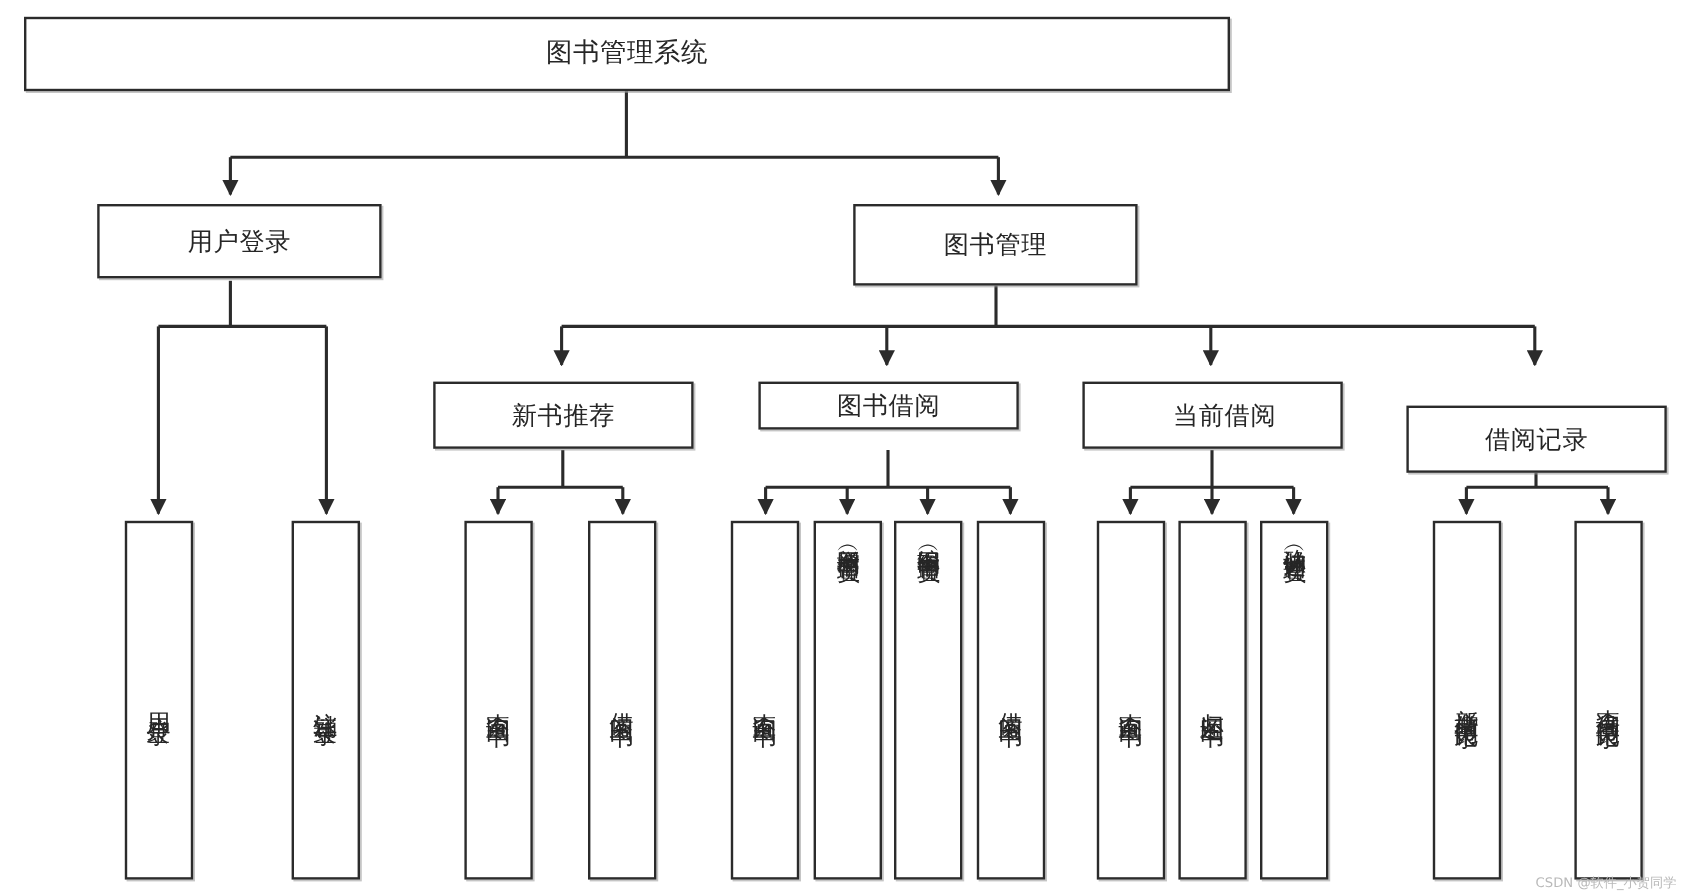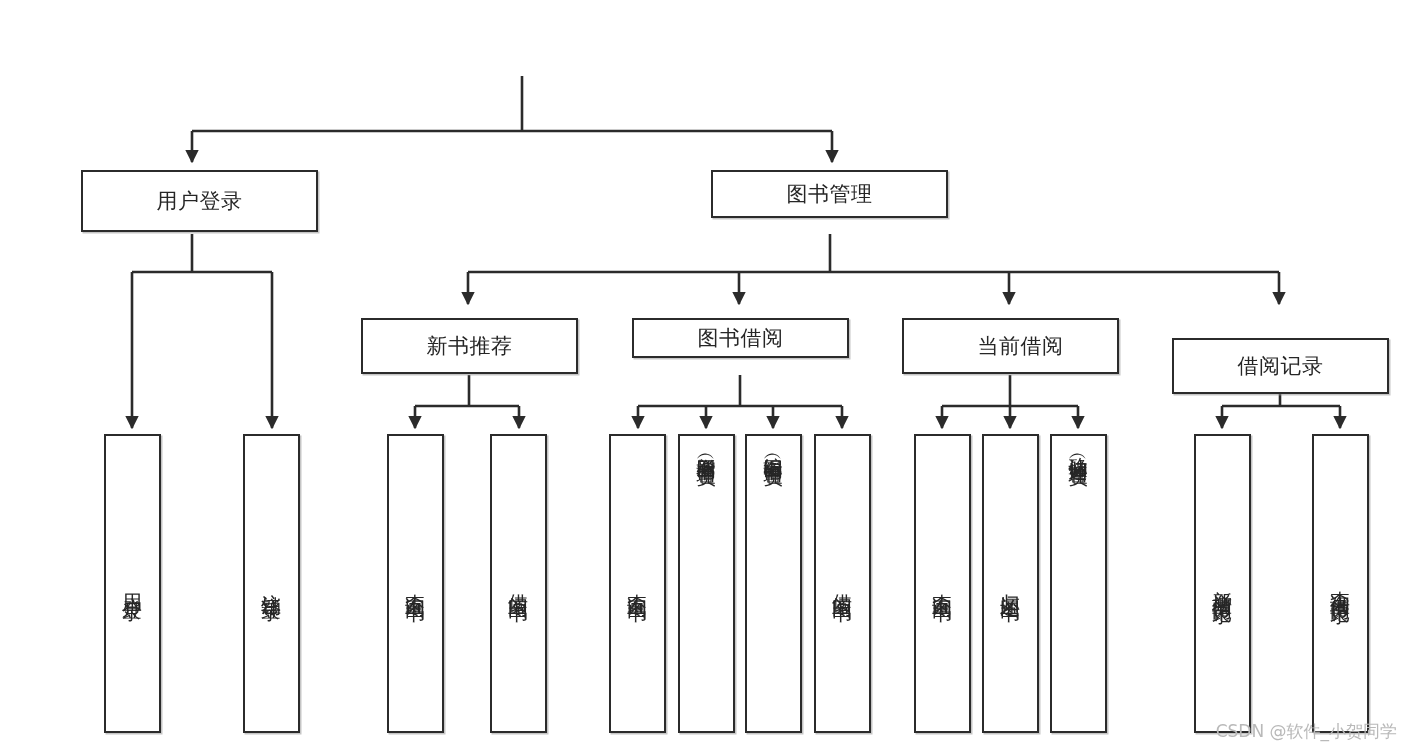--- a/index.html
+++ b/index.html
@@ -66,21 +66,21 @@
     letter-spacing: 1.5px;
   }
   .v-node.centered {
     align-items: center;
     padding-top: 0;
   }
   #watermark {
     position: absolute;
     right: 8px;
     bottom: 4px;
-    font-size: 17px;
+    font-size: 11px;
     color: #b9b9b9;
     font-family: "DejaVu Sans", "Liberation Sans", sans-serif;
     white-space: nowrap;
     z-index: 5;
   }
 </style>
 </head>
 <body>
 
 <div id="canvas">
@@ -128,25 +128,28 @@
       <path d="M 1010 406 L 1010 428" marker-end="url(#arrow)"></path>
       <path d="M 1078 406 L 1078 428" marker-end="url(#arrow)"></path>
 
       <path d="M 1280 375 L 1280 406"></path>
       <path d="M 1222 406 L 1340 406"></path>
       <path d="M 1222 406 L 1222 428" marker-end="url(#arrow)"></path>
       <path d="M 1340 406 L 1340 428" marker-end="url(#arrow)"></path>
     </g>
   </svg>
 
+  <div class="node h-node root" style="left:20px; top:14px; width:1005px; height:62px;">
+    <span class="node-label">图书管理系统</span>
+  </div>
 
   <div class="node h-node" style="left:81px; top:170px; width:237px; height:62px;">
     <span class="node-label">用户登录</span>
   </div>
-  <div class="node h-node" style="left:711px; top:170px; width:237px; height:48px;">
+  <div class="node h-node" style="left:711px; top:170px; width:237px; height:68px;">
     <span class="node-label">图书管理</span>
   </div>
 
   <div class="node h-node" style="left:361px; top:318px; width:217px; height:56px;">
     <span class="node-label">新书推荐</span>
   </div>
   <div class="node h-node" style="left:632px; top:318px; width:217px; height:40px;">
     <span class="node-label">图书借阅</span>
   </div>
   <div class="node h-node" style="left:902px; top:318px; width:217px; height:56px;padding-left:20px;">

